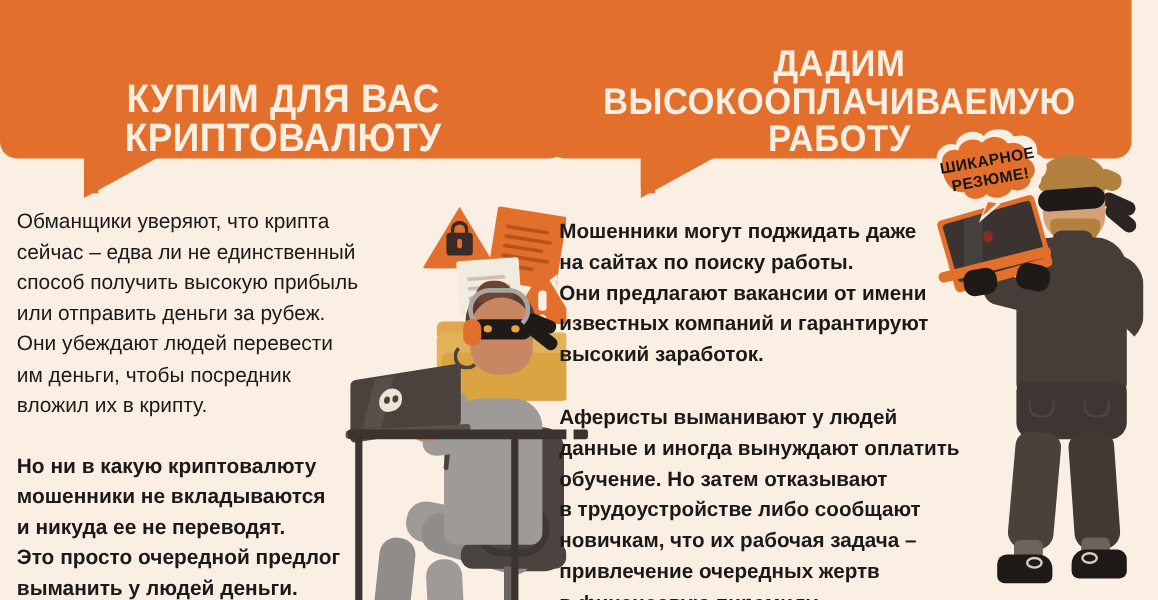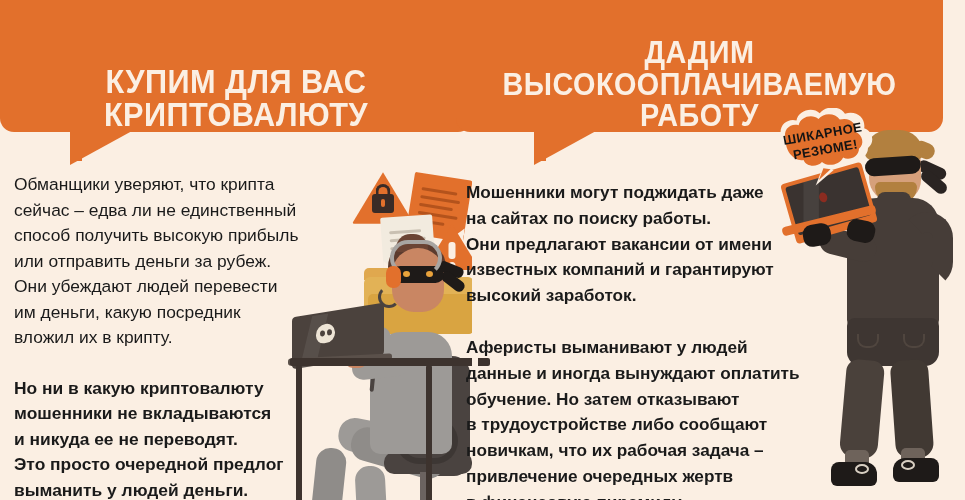--- a/index.html
+++ b/index.html
@@ -294,21 +294,21 @@
     </div>
     <div class="bubble-tail-stem"></div>
     <div class="bubble-tail"></div>
 
     <div class="body-text">
       <p class="para">Обманщики уверяют, что крипта
 сейчас – едва ли не единственный
 способ получить высокую прибыль
 или отправить деньги за рубеж.
 Они убеждают людей перевести
-им деньги, какую посредник
+им деньги, чтобы посредник
 вложил их в крипту.</p>
       <p class="para bold">Но ни в какую криптовалюту
 мошенники не вкладываются
 и никуда ее не переводят.
 Это просто очередной предлог
 выманить у людей деньги.</p>
     </div>
 
     <div class="illus-left">
 

